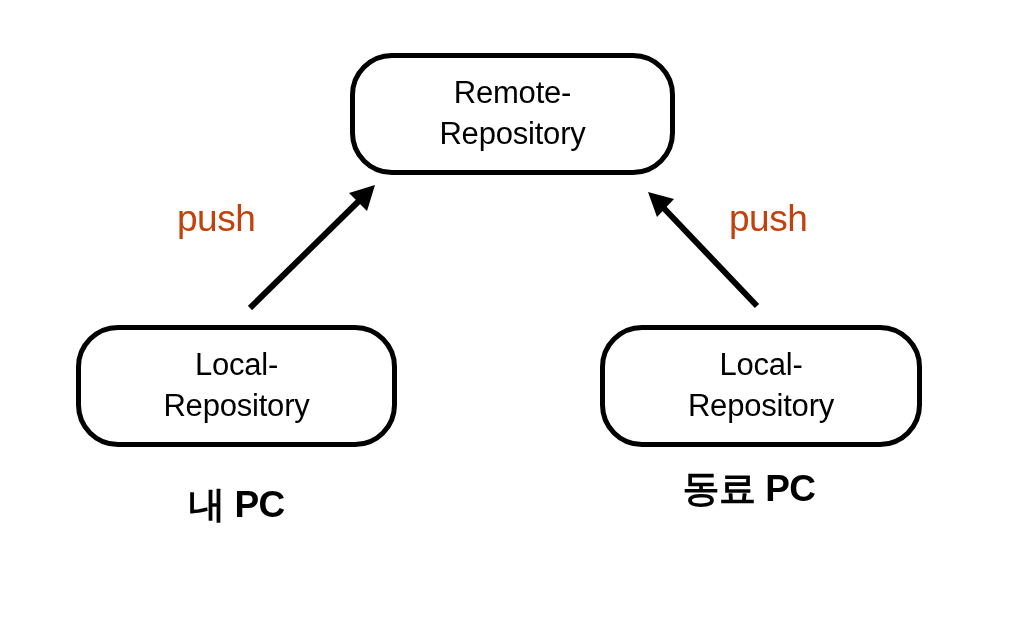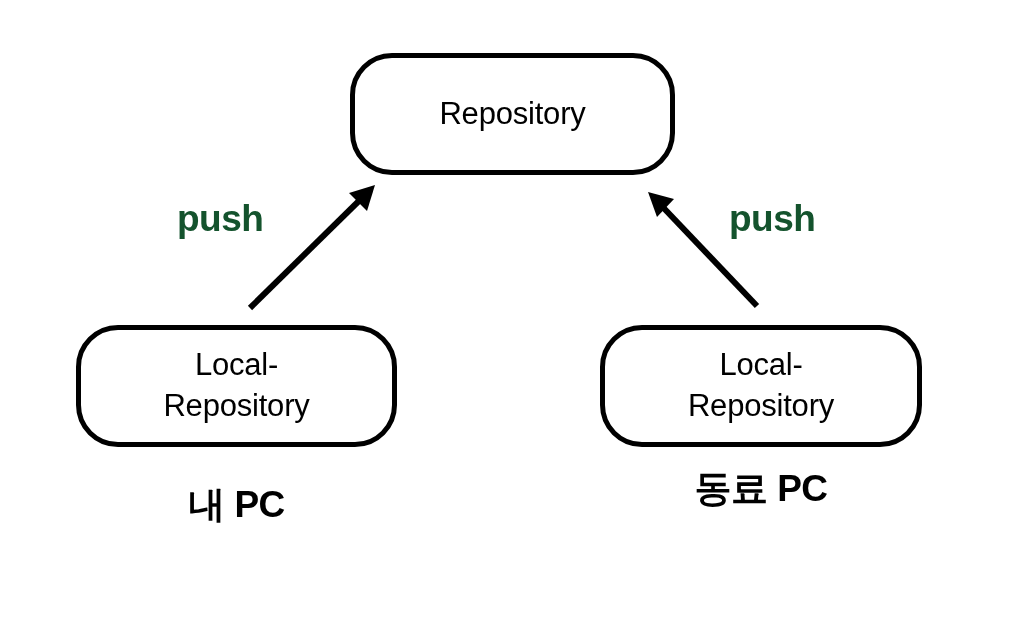--- a/index.html
+++ b/index.html
@@ -55,24 +55,24 @@
   }
   #node-local-peer {
     left: 600px;
     top: 325px;
     width: 322px;
     height: 122px;
   }
   .edge-label {
     position: absolute;
     font-size: 37px;
-    font-weight: 700;
+    font-weight: 400;
     letter-spacing: -0.5px;
     white-space: nowrap;
-    color: #14532d;
+    color: #c2410c;
   }
   #label-push-left {
     left: 177px;
     top: 198px;
   }
   #label-push-right {
     left: 729px;
     top: 198px;
   }
   .pc-label {
@@ -83,21 +83,21 @@
     white-space: nowrap;
     text-align: center;
     color: #000000;
   }
   #label-pc-mine {
     left: 76px;
     top: 480px;
     width: 321px;
   }
   #label-pc-peer {
-    left: 600px;
+    left: 588px;
     top: 464px;
     width: 322px;
   }
   #arrows {
     position: absolute;
     left: 0;
     top: 0;
     width: 1022px;
     height: 636px;
     pointer-events: none;
@@ -113,20 +113,21 @@
       <line x1="250" y1="308" x2="366" y2="194" stroke="#000000" stroke-width="6" stroke-linecap="butt"></line>
       <polygon points="375,185 349,193 367,211" fill="#000000"></polygon>
     </g>
     <g>
       <line x1="757" y1="306" x2="657" y2="201" stroke="#000000" stroke-width="6" stroke-linecap="butt"></line>
       <polygon points="648,192 674,199 657,217" fill="#000000"></polygon>
     </g>
   </svg>
 
   <div class="node" id="node-remote">
+    <span class="line">Remote-</span>
     <span class="line">Repository</span>
   </div>
 
   <div class="node" id="node-local-mine">
     <span class="line">Local-</span>
     <span class="line">Repository</span>
   </div>
 
   <div class="node" id="node-local-peer">
     <span class="line">Local-</span>

